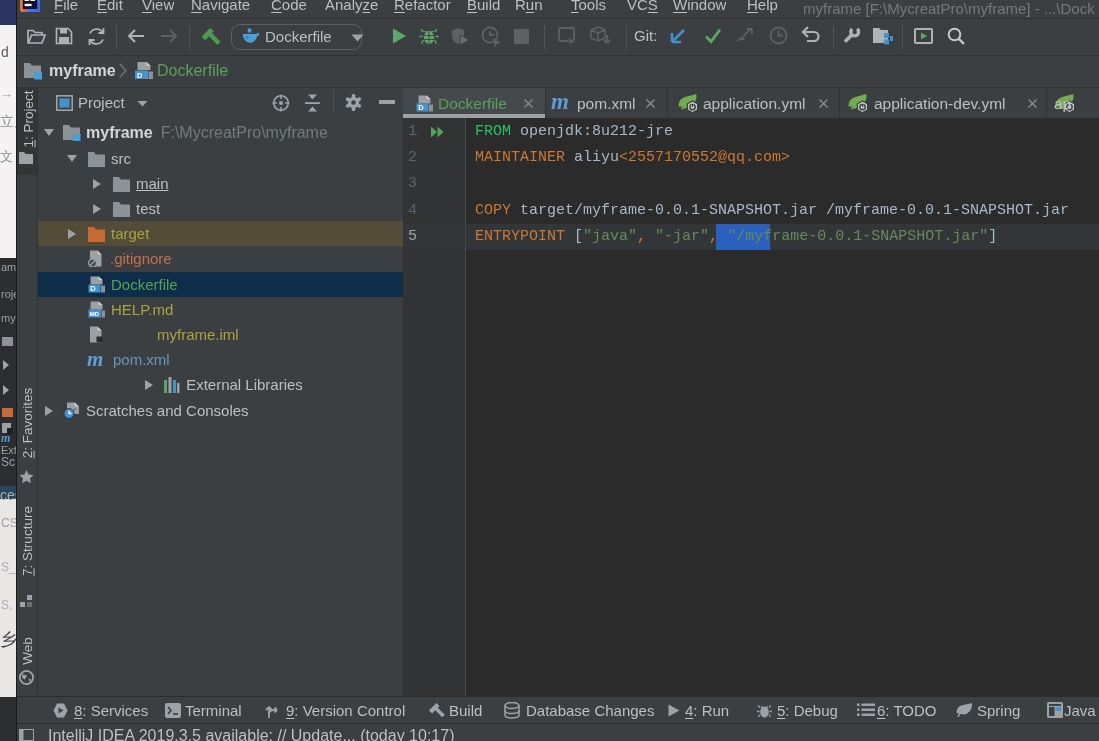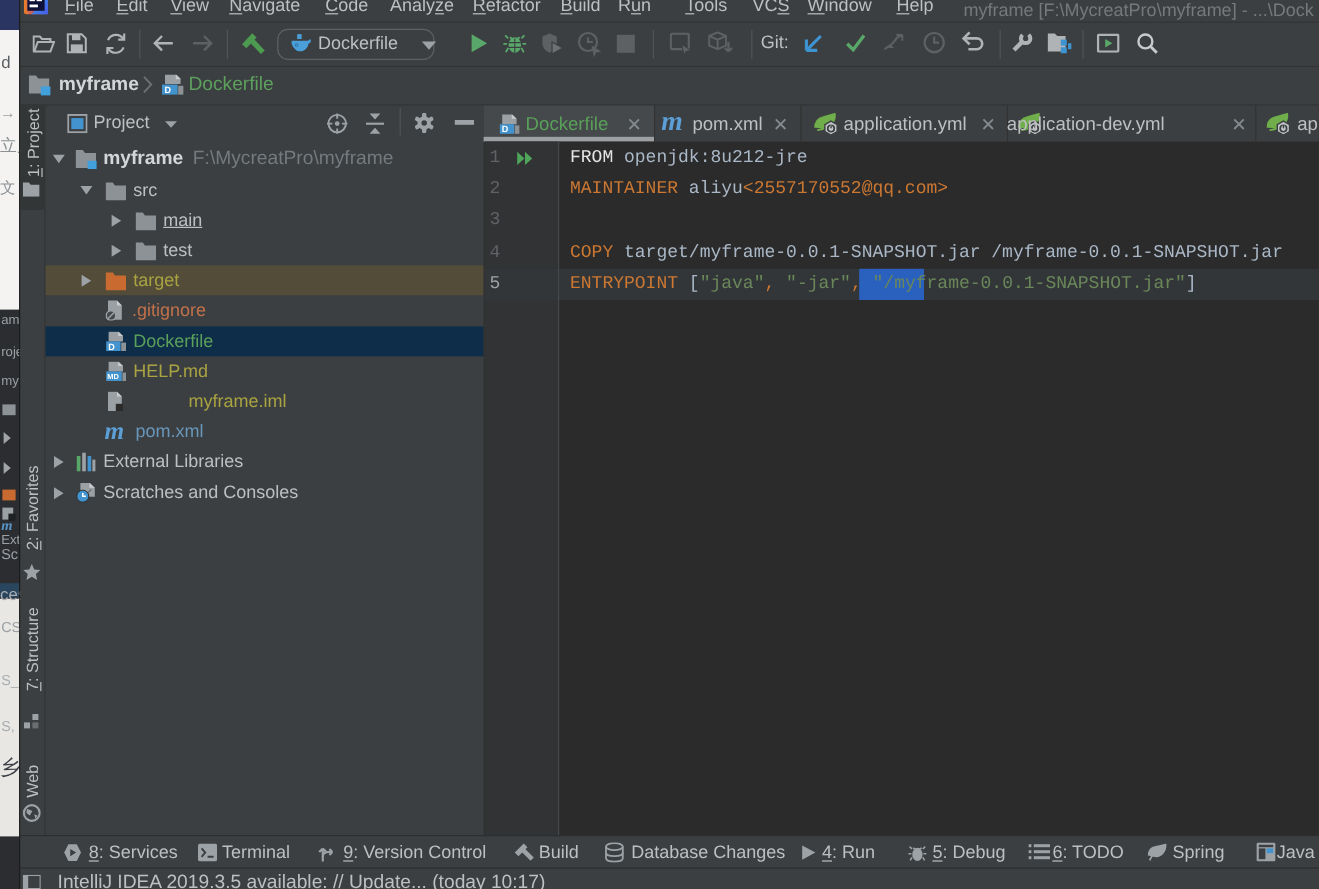--- a/index.html
+++ b/index.html
@@ -344,21 +344,21 @@
       <rect x="8.5" y="10.5" width="6" height="6" fill="#2b2b2b"></rect>
     </svg>
 <span style="margin-left:6px;color:#a9a341;">myframe.iml</span>
   </div>
 <div class="trow" style="top:347px;">
 <svg style="margin-left:49px;" width="20" height="16" viewBox="0 0 20 16">
       <text x="0" y="13.5" font-family="Liberation Serif" font-weight="bold" font-style="italic" font-size="21" fill="#5b9fd6">m</text>
     </svg>
 <span style="margin-left:6px;color:#6897bb;">pom.xml</span>
   </div>
-<div class="trow" style="top:372px;">
+<div class="trow" style="top:372px;justify-content:center;">
 <svg style="margin-left:5px;" width="11" height="12" viewBox="0 0 11 12">
       <path d="M2 1 L10 6 L2 11 Z" fill="#9da2a6"></path>
     </svg>
 <svg style="margin-left:9px;" width="17" height="16" viewBox="0 0 17 16">
       <rect x="1" y="3" width="3" height="13" fill="#59a869"></rect>
       <rect x="5.5" y="0" width="3" height="16" fill="#9da2a6"></rect>
       <rect x="10" y="3" width="3" height="13" fill="#4394ce"></rect>
       <rect x="14" y="6" width="2.5" height="10" fill="#9da2a6"></rect>
     </svg>
 <span style="margin-left:6px;">External Libraries</span>
@@ -415,50 +415,50 @@
   </svg>
 <div class="a" style="left:839px;top:88px;width:1px;height:30px;background:#323232;"></div>
 <svg class="a" style="left:848px;top:94px;" width="21" height="19" viewBox="0 0 21 19">
     <path d="M0.5 12.5 Q0.5 4.5 8 2.8 Q14.5 1.2 18.3 0 Q19.3 5.5 15.8 9.5 Q12.3 13.8 6.8 12.9 Q3.3 12.4 0.5 12.5 Z" fill="#6fae4a"></path>
     <path d="M3 14.5 Q7 13.8 10 12.5" stroke="#6fae4a" stroke-width="1.5" fill="none"></path>
     <path d="M14.5 6.9 L19.6 9.85 V15.75 L14.5 18.7 L9.4 15.75 V9.85 Z" fill="#c2c5c7" stroke="#3c3f41" stroke-width="1.2"></path>
     <circle cx="14.5" cy="13.1" r="2.7" fill="none" stroke="#3c3f41" stroke-width="1.4"></circle>
     <rect x="13.8" y="9.6" width="1.5" height="3" fill="#c2c5c7"></rect>
     <rect x="14" y="9.9" width="1.1" height="3" fill="#3c3f41"></rect>
   </svg>
-<div class="a ui" style="left:839px;top:95px;font-size:15.5px;">application-dev.yml</div>
+<div class="a ui" style="left:874px;top:95px;font-size:15.5px;">application-dev.yml</div>
 <svg class="a" style="left:1027px;top:98px;" width="11" height="11" viewBox="0 0 11 11">
     <path d="M1.5 1.5 L9.5 9.5 M9.5 1.5 L1.5 9.5" stroke="#848a8e" stroke-width="1.5"></path>
   </svg>
 <div class="a" style="left:1046px;top:88px;width:1px;height:30px;background:#323232;"></div>
 <svg class="a" style="left:1055px;top:94px;" width="21" height="19" viewBox="0 0 21 19">
     <path d="M0.5 12.5 Q0.5 4.5 8 2.8 Q14.5 1.2 18.3 0 Q19.3 5.5 15.8 9.5 Q12.3 13.8 6.8 12.9 Q3.3 12.4 0.5 12.5 Z" fill="#6fae4a"></path>
     <path d="M3 14.5 Q7 13.8 10 12.5" stroke="#6fae4a" stroke-width="1.5" fill="none"></path>
     <path d="M14.5 6.9 L19.6 9.85 V15.75 L14.5 18.7 L9.4 15.75 V9.85 Z" fill="#c2c5c7" stroke="#3c3f41" stroke-width="1.2"></path>
     <circle cx="14.5" cy="13.1" r="2.7" fill="none" stroke="#3c3f41" stroke-width="1.4"></circle>
     <rect x="13.8" y="9.6" width="1.5" height="3" fill="#c2c5c7"></rect>
     <rect x="14" y="9.9" width="1.1" height="3" fill="#3c3f41"></rect>
   </svg>
-<div class="a ui" style="left:1081px;top:95px;font-size:15.5px;">ap</div>
+<div class="a ui" style="left:1054px;top:95px;font-size:15.5px;">ap</div>
 
 <div class="a" style="left:404px;top:118px;width:695px;height:578px;background:#2b2b2b;"></div>
 <div class="a" style="left:404px;top:118px;width:61px;height:578px;background:#313335;"></div>
 <div class="a" style="left:465px;top:118px;width:1px;height:578px;background:#45484a;"></div>
 <div class="a" style="left:404px;top:224px;width:695px;height:26px;background:#333638;"></div>
 <div class="a" style="left:465px;top:224px;width:1px;height:26px;background:#45484a;"></div>
 <div class="a" style="left:716px;top:224px;width:54px;height:26px;background:#2a60be;"></div>
 <div class="a mono" style="left:404px;top:119px;width:13px;text-align:right;color:#606366;line-height:26.2px;">1</div>
 <div class="a mono" style="left:404px;top:145.2px;width:13px;text-align:right;color:#606366;line-height:26.2px;">2</div>
 <div class="a mono" style="left:404px;top:171.4px;width:13px;text-align:right;color:#606366;line-height:26.2px;">3</div>
 <div class="a mono" style="left:404px;top:197.6px;width:13px;text-align:right;color:#606366;line-height:26.2px;">4</div>
 <div class="a mono" style="left:404px;top:223.8px;width:13px;text-align:right;color:#a0a3a5;line-height:26.2px;">5</div>
 <svg class="a" style="left:430px;top:126px;" width="15" height="12" viewBox="0 0 15 12">
     <path d="M1 0.5 L7 6 L1 11.5 Z M7.5 0.5 L13.5 6 L7.5 11.5 Z" fill="#4fa65a"></path>
   </svg>
-<div class="a mono" style="left:475px;top:119px;line-height:26.2px;color:#a9b7c6;"><span style="color:#e5e5e5;">FROM</span> openjdk:8u212-jre</div>
+<div class="a mono" style="left:475px;top:119px;line-height:26.2px;color:#a9b7c6;"><span style="color:#22c55e;">FROM</span> openjdk:8u212-jre</div>
 <div class="a mono" style="left:475px;top:145.2px;line-height:26.2px;color:#a9b7c6;"><span style="color:#cc7832;">MAINTAINER</span> aliyu<span style="color:#cc7832;">&lt;2557170552@qq.com&gt;</span></div>
 <div class="a mono" style="left:475px;top:197.6px;line-height:26.2px;color:#a9b7c6;"><span style="color:#cc7832;">COPY</span> target/myframe-0.0.1-SNAPSHOT.jar /myframe-0.0.1-SNAPSHOT.jar</div>
 <div class="a mono" style="left:475px;top:223.8px;line-height:26.2px;color:#a9b7c6;"><span style="color:#cc7832;">ENTRYPOINT</span> [<span style="color:#6a8759;">"java"</span><span style="color:#cc7832;">,</span> <span style="color:#6a8759;">"-jar"</span><span style="color:#cc7832;">,</span> <span style="color:#6a8759;">"/myframe-0.0.1-SNAPSHOT.jar"</span>]</div>
 
 <div class="a" style="left:17px;top:696px;width:1082px;height:1px;background:#2a2c2e;"></div>
 <div class="a" style="left:17px;top:697px;width:1082px;height:26px;background:#3c3f41;"></div>
 <svg class="a" style="left:53px;top:703px;" width="15" height="15" viewBox="0 0 15 15">
 <path d="M4 0.5 H11 L14.5 7.5 L11 14.5 H4 L0.5 7.5 Z" fill="#9da2a6"></path>
 <path d="M5.5 4.5 L10.5 7.5 L5.5 10.5 Z" fill="#3c3f41"></path>
   </svg>

